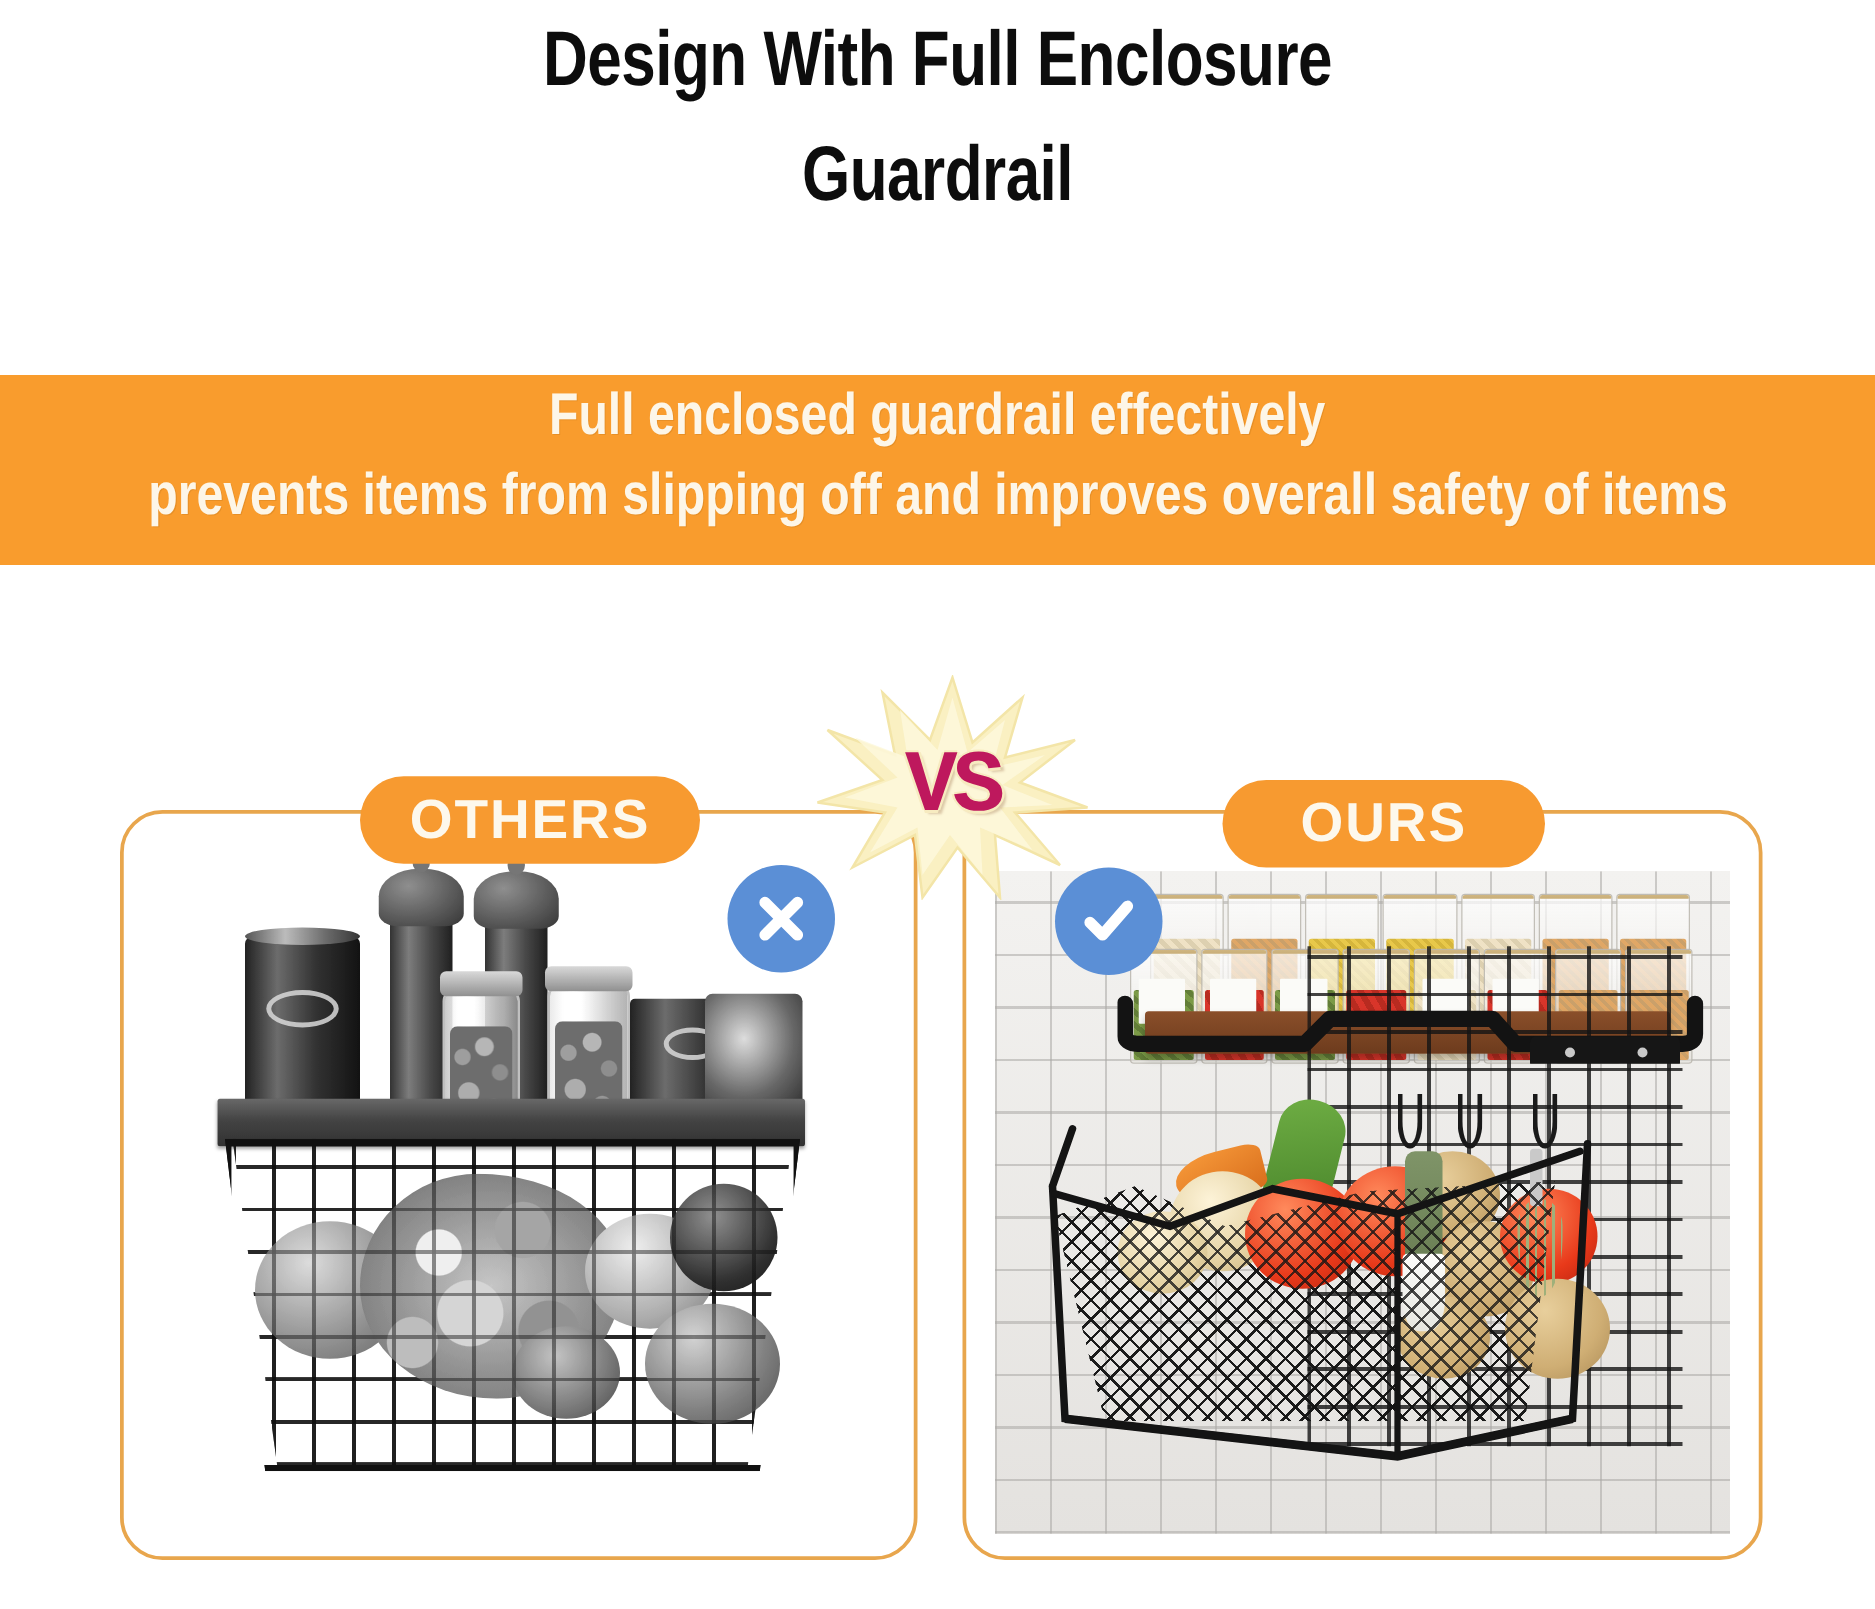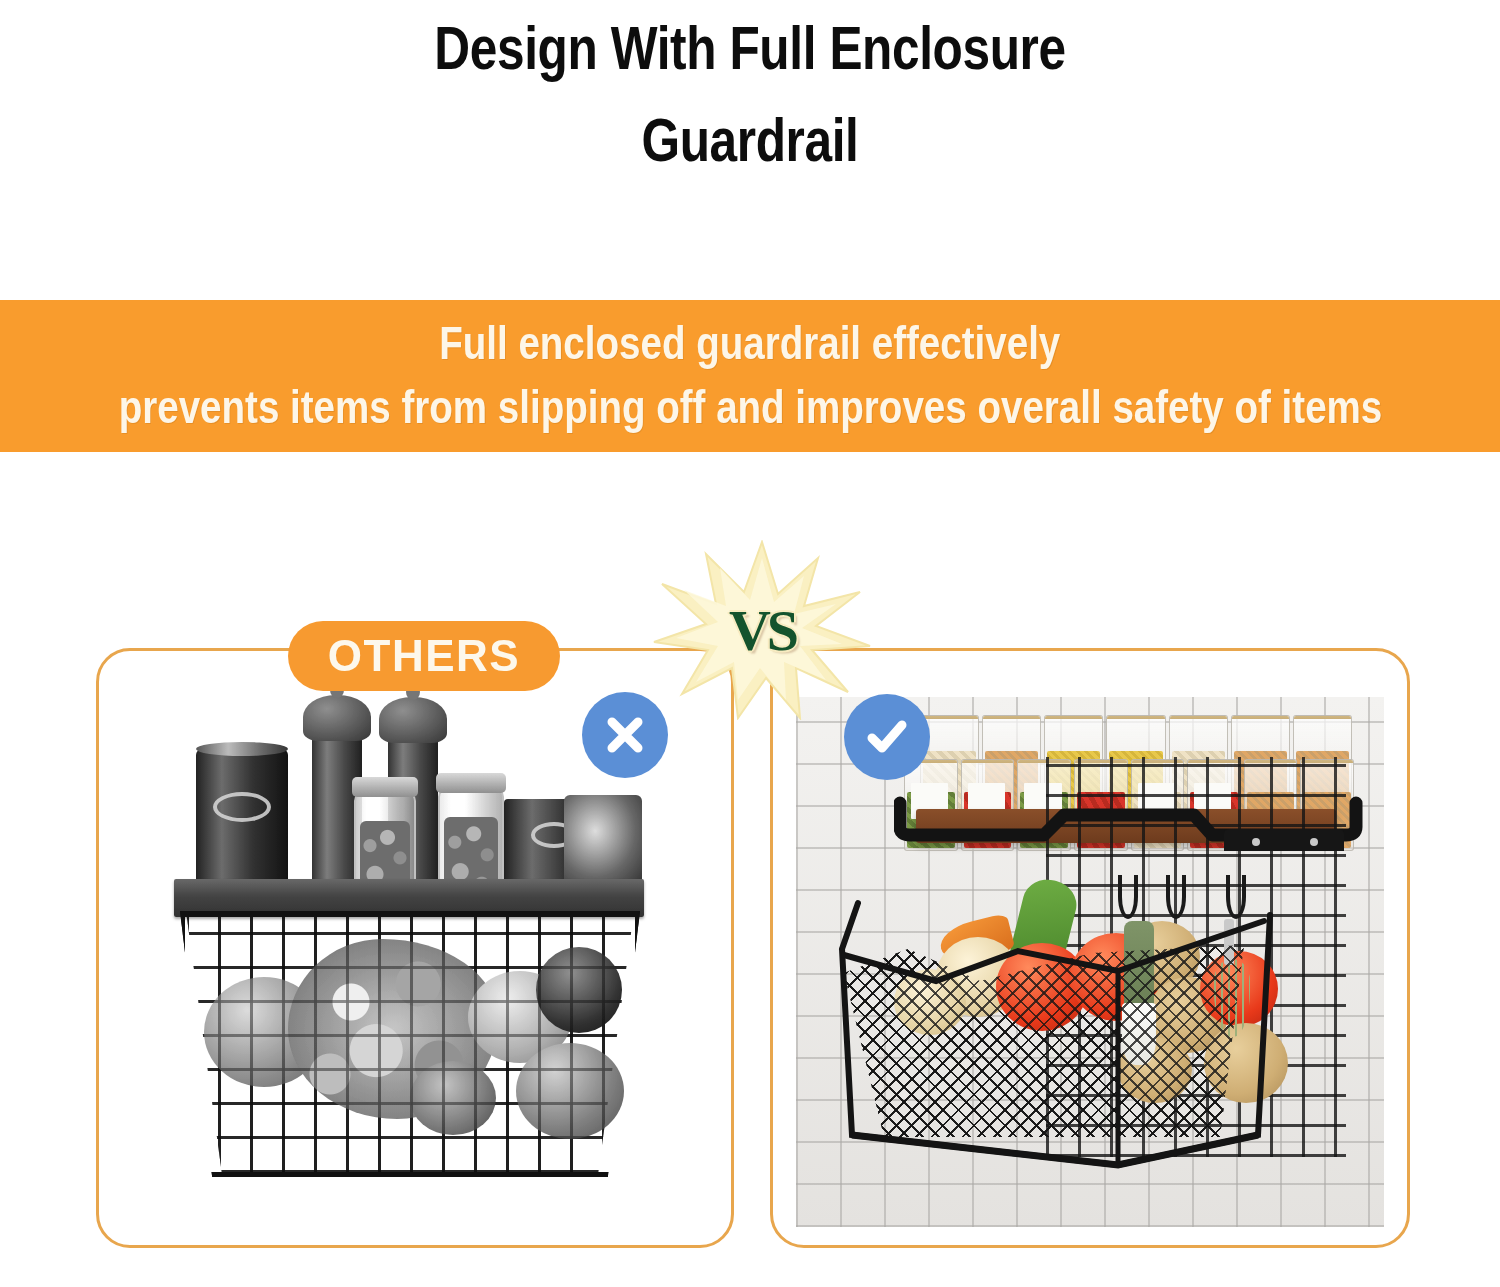--- a/index.html
+++ b/index.html
@@ -42,21 +42,20 @@
   
   .banner {
     position: absolute;
     left: 0; top: 300px;
     width: 1500px;
     height: 152px;
     background: #F99C2D;
     display: flex;
     flex-direction: column;
     align-items: center;
-    justify-content: center;
   }
   .banner-line {
     font-family: "Liberation Sans Narrow", "Liberation Sans", sans-serif;
     font-weight: bold;
     color: #FDF6E8;
     white-space: nowrap;
     transform: scaleX(0.82);
     transform-origin: center center;
     text-shadow: 1px 1px 0 rgba(150,90,10,0.18);
   }
@@ -106,24 +105,24 @@
     position: absolute;
     left: 652px; top: 88px;
     width: 220px; height: 180px;
     z-index: 8;
   }
   .vs-text {
     position: absolute;
     left: 0; top: 0;
     width: 220px; height: 180px;
     display: flex; align-items: center; justify-content: center;
-    font-family: Liberation Serif, serif;
+    font-family: Liberation Mono, monospace;
     font-weight: bold;
-    font-size: 58px;
-    color: #14532d;
+    font-size: 70px;
+    color: #be185d;
     letter-spacing: -4px;
     text-shadow:
       2px 0 0 #F7EBC0, -2px 0 0 #F7EBC0,
       0 2px 0 #F7EBC0, 0 -2px 0 #F7EBC0,
       3px 3px 2px rgba(120,60,20,0.25);
   }
 
   
   .status-badge {
     position: absolute;
@@ -582,20 +581,23 @@
         <div class="r-tool-white" style="left:304px; top:118px; width:34px; height:62px; border-radius:4px 4px 40% 40%;"></div>
         <div class="r-whisk" style="left:396px; top:74px; width:36px; height:78px;"></div>
         <div class="r-tool-white" style="left:406px; top:34px; width:10px; height:46px; background:#c9c9c9;"></div>
       </div>
     </div>
 
     <div class="pill pill-others">
       <span class="pill-label">OTHERS</span>
     </div>
 
+    <div class="pill pill-ours">
+      <span class="pill-label">OURS</span>
+    </div>
 
     <div class="vs-wrap">
       <svg width="220" height="180" viewBox="0 0 220 180" aria-hidden="true">
         <polygon points="110,2 126,54 166,18 152,66 208,52 164,86 218,106 160,110 196,152 144,128 148,178 114,138 86,178 80,128 30,154 56,110 2,102 54,84 10,44 64,64 54,14 92,52" fill="#FAF0C2" stroke="#F3E5A8" stroke-width="2"></polygon>
         <polygon points="110,18 122,62 152,36 142,74 184,64 150,88 190,104 148,106 174,140 132,122 134,160 108,128 86,160 82,122 44,142 66,106 24,98 66,82 32,50 74,66 68,28 98,60" fill="#FDF8DC" opacity="0.85"></polygon>
       </svg>
       <div class="vs-text">VS</div>
     </div>
 
     <div class="status-badge status-x">

